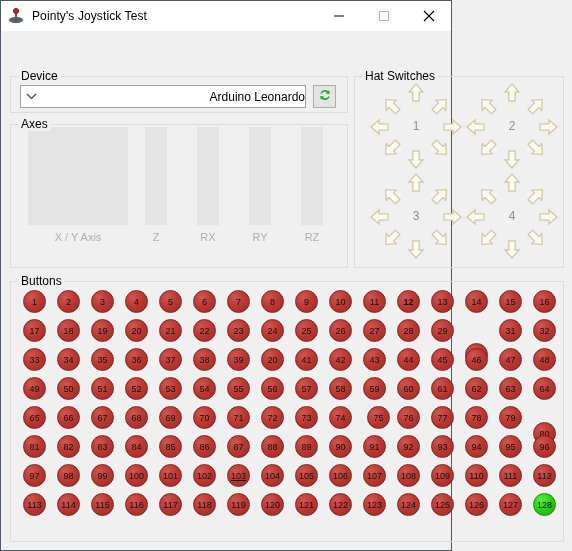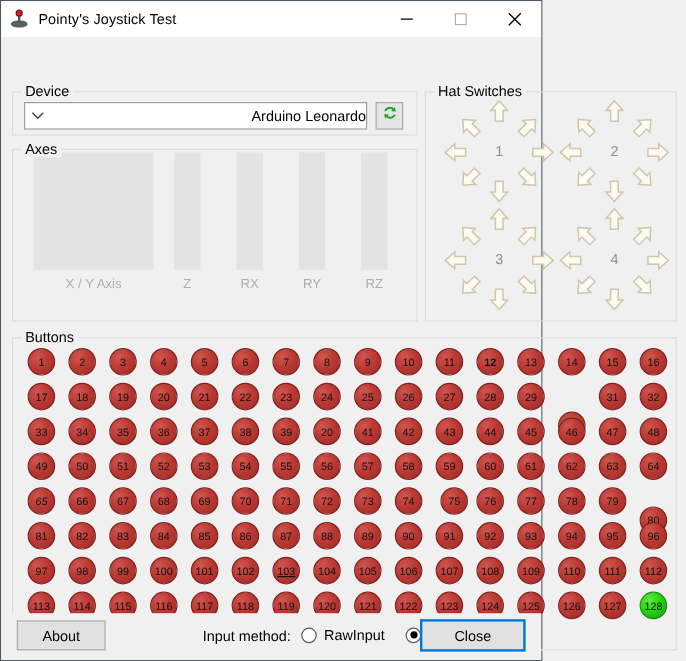--- a/index.html
+++ b/index.html
@@ -749,29 +749,14 @@
             </div>
             <div class="jbtn on" style="left: 510px; top: 203px;">
               <span>128</span>
             </div>
           </div>
         </div>
     </div>
 
   </div>
 
-  <div class="bottombar">
-    <div class="about-btn">About</div>
-    <div class="input-label">Input method:</div>
-    <div class="radio" id="radio-rawinput">
-      <span class="dot"></span>
-      <span>RawInput</span>
-    </div>
-    <div class="radio checked" id="radio-directx">
-      <span class="dot">
-          <i></i>
-        </span>
-      <span>DirectX</span>
-    </div>
-    <div class="close-btn">Close</div>
-  </div>
 
 </div>
 
 </body></html>

